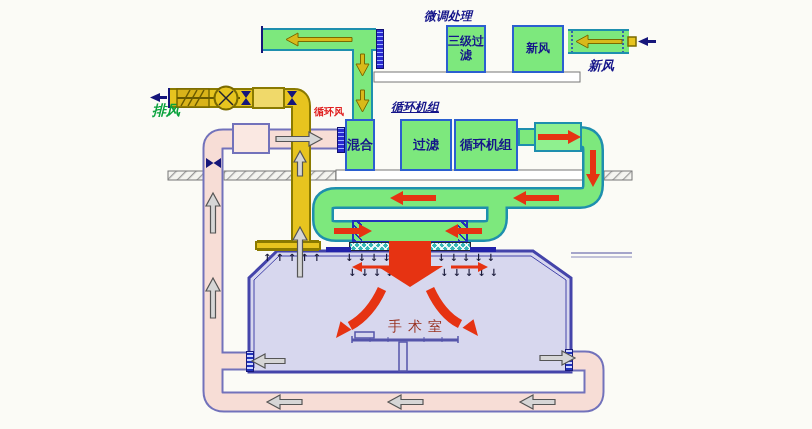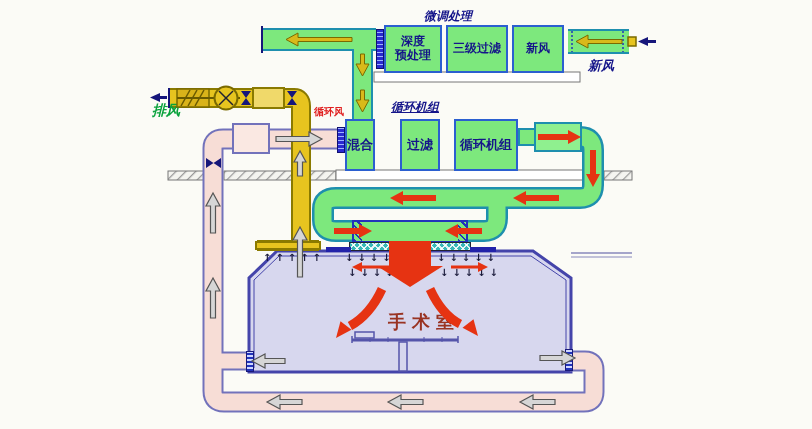--- a/index.html
+++ b/index.html
@@ -25,21 +25,21 @@
   .hood{position:absolute;background:var(--c-yellow,#e7c41f);border:2px solid var(--c-yellow_dark,#8a7a00);box-sizing:border-box;}
   .grille{position:absolute;background:repeating-linear-gradient(0deg,#2233bb 0 2px,#cfd6ff 2px 4px);
           border:1px solid #1a1a7a;box-sizing:border-box;}
   .flange-blue{position:absolute;background:repeating-linear-gradient(0deg,#2a2ad0 0 3px,#9fb4ff 3px 4px);
           border:1px solid #101070;box-sizing:border-box;}
   .lbl{position:absolute;white-space:nowrap;}
   .lbl-unit{color:var(--c-navy,#15158a);font-weight:bold;font-style:italic;font-size:12px;}
   .lbl-exhaust{color:var(--c-label_green,#09a23c);font-weight:bold;font-size:14px;}
   .lbl-circair{color:var(--c-label_red,#e02020);font-weight:bold;font-size:10px;}
   .lbl-fresh{color:var(--c-navy,#15158a);font-weight:bold;font-style:italic;font-size:13px;}
-  .lbl-room{color:var(--c-room_label,#993322);font-weight:bold;font-size:18px;letter-spacing:6px;}
+  .lbl-room{color:var(--c-room_label,#993322);font-weight:normal;font-size:14px;letter-spacing:6px;margin-top:8px;}
   .tick-arrows{position:absolute;color:#1a1a3a;font-size:10px;font-weight:bold;letter-spacing:4px;white-space:nowrap;}
 </style>
 </head>
 <body>
 
 <div class="stage">
 
   <svg class="layer" width="812" height="429" viewBox="0 0 812 429">
     <defs>
       <pattern id="hatch" width="7" height="7" patternTransform="rotate(45)" patternUnits="userSpaceOnUse">
@@ -93,36 +93,32 @@
     <g fill="none">
       <path d="M 497 198 V 218 Q 497 231 484 231 L 464 231" style="stroke:var(--c-duct_border,#1e8fae)" stroke-width="22"></path>
       <path d="M 555 137 L 580 137 Q 593 137 593 150 L 593 185 Q 593 198 580 198 L 336 198 Q 323 198 323 209 L 323 220 Q 323 231 336 231 L 356 231" style="stroke:var(--c-duct_border,#1e8fae)" stroke-width="22"></path>
       <path d="M 555 137 L 580 137 Q 593 137 593 150 L 593 185 Q 593 198 580 198 L 336 198 Q 323 198 323 209 L 323 220 Q 323 231 336 231 L 356 231" style="stroke:var(--c-green,#7de87d)" stroke-width="17"></path>
       <path d="M 497 202 V 218 Q 497 231 484 231 L 464 231" style="stroke:var(--c-green,#7de87d)" stroke-width="17"></path>
     </g>
   </svg>
 
   <div class="lbl lbl-unit" style="left:424px;top:8px;">微调处理</div>
   <div class="flange-blue" style="left:376px;top:29px;width:8px;height:40px;"></div>
-  <div class="unit-box" style="left:384px;top:25px;width:58px;height:48px;">
-    <span><span>深度</span><br>
-    <span>预处理</span></span>
-  </div>
-  <div class="unit-box" style="left:446px;top:25px;width:62px;height:48px;">三级过滤</div>
+  <div class="unit-box" style="left:446px;top:25px;width:40px;height:48px;">三级过滤</div>
   <div class="unit-box" style="left:512px;top:25px;width:52px;height:48px;">新风</div>
   <div class="lbl lbl-fresh" style="left:588px;top:57px;">新风</div>
 
   <div class="silencer-y" style="left:252px;top:87px;width:33px;height:22px;"></div>
   <div class="lbl lbl-exhaust" style="left:152px;top:102px;font-style:italic;">排风</div>
   <div class="lbl lbl-circair" style="left:314px;top:105px;">循环风</div>
 
   <div class="lbl lbl-unit" style="left:391px;top:99px;text-decoration:underline;">循环机组</div>
   <div class="flange-blue" style="left:337px;top:127px;width:8px;height:26px;"></div>
   <div class="unit-box" style="left:345px;top:119px;width:30px;height:52px;font-size:13px;">混合</div>
-  <div class="unit-box" style="left:400px;top:119px;width:40px;height:52px;font-size:13px;">过滤</div>
+  <div class="unit-box" style="left:400px;top:119px;width:52px;height:52px;font-size:13px;">过滤</div>
   <div class="unit-box" style="left:454px;top:119px;width:64px;height:52px;font-size:13px;">循环机组</div>
   <div class="connector-g" style="left:518px;top:128px;width:18px;height:18px;"></div>
   <div class="silencer-g" style="left:534px;top:122px;width:48px;height:30px;"></div>
 
   <div class="silencer-p" style="left:232px;top:123px;width:38px;height:31px;"></div>
 
   <div class="plenum" style="left:352px;top:220px;width:116px;height:23px;">
     <div class="flangeh" style="left:0;"></div>
     <div class="flangeh" style="right:0;"></div>
   </div>

